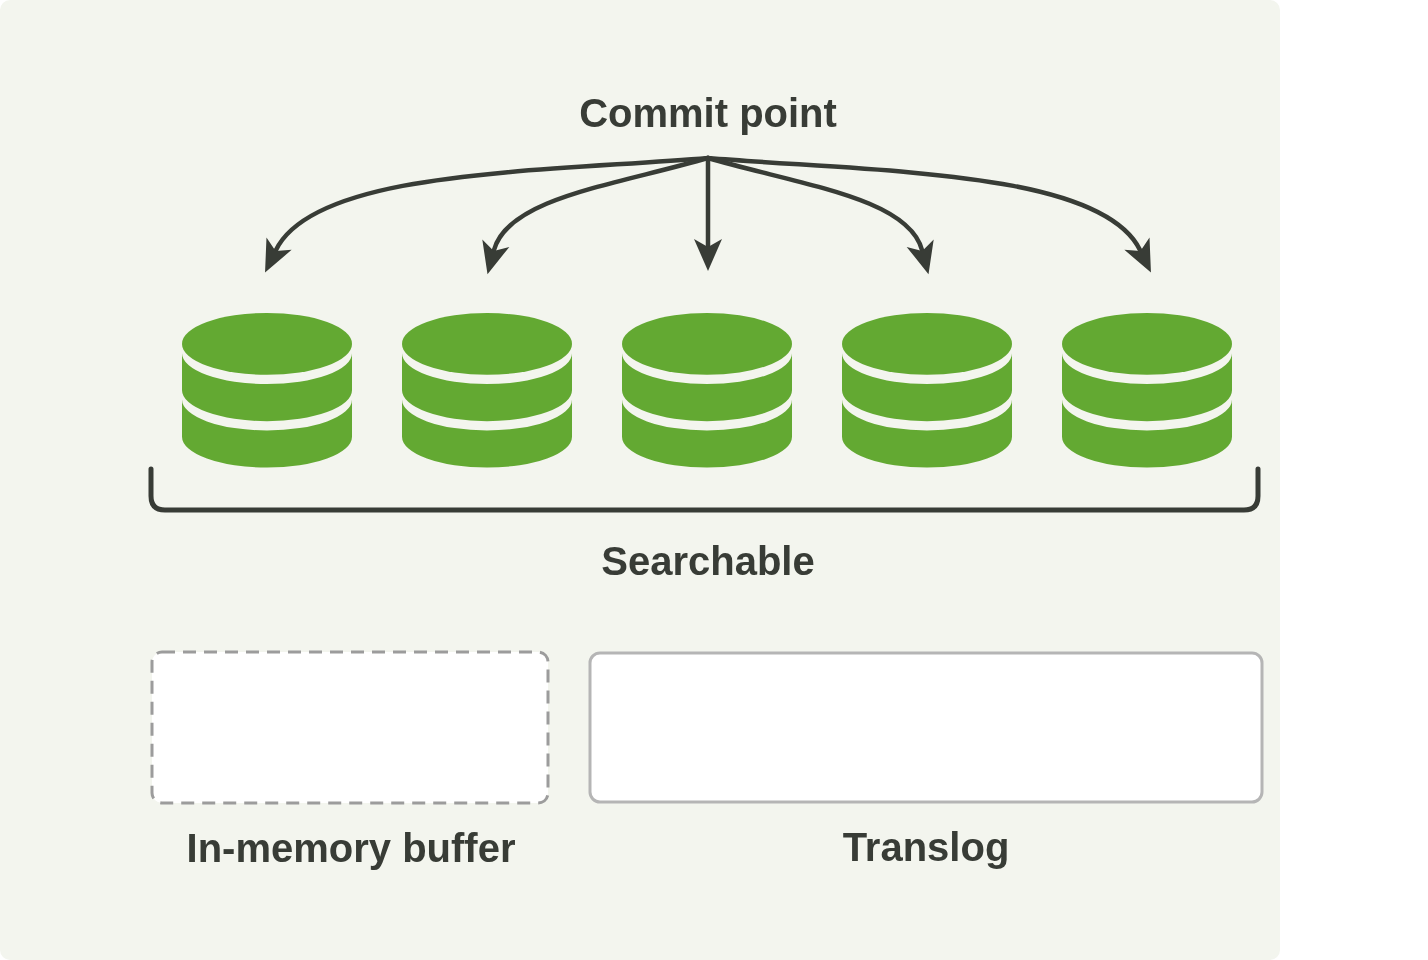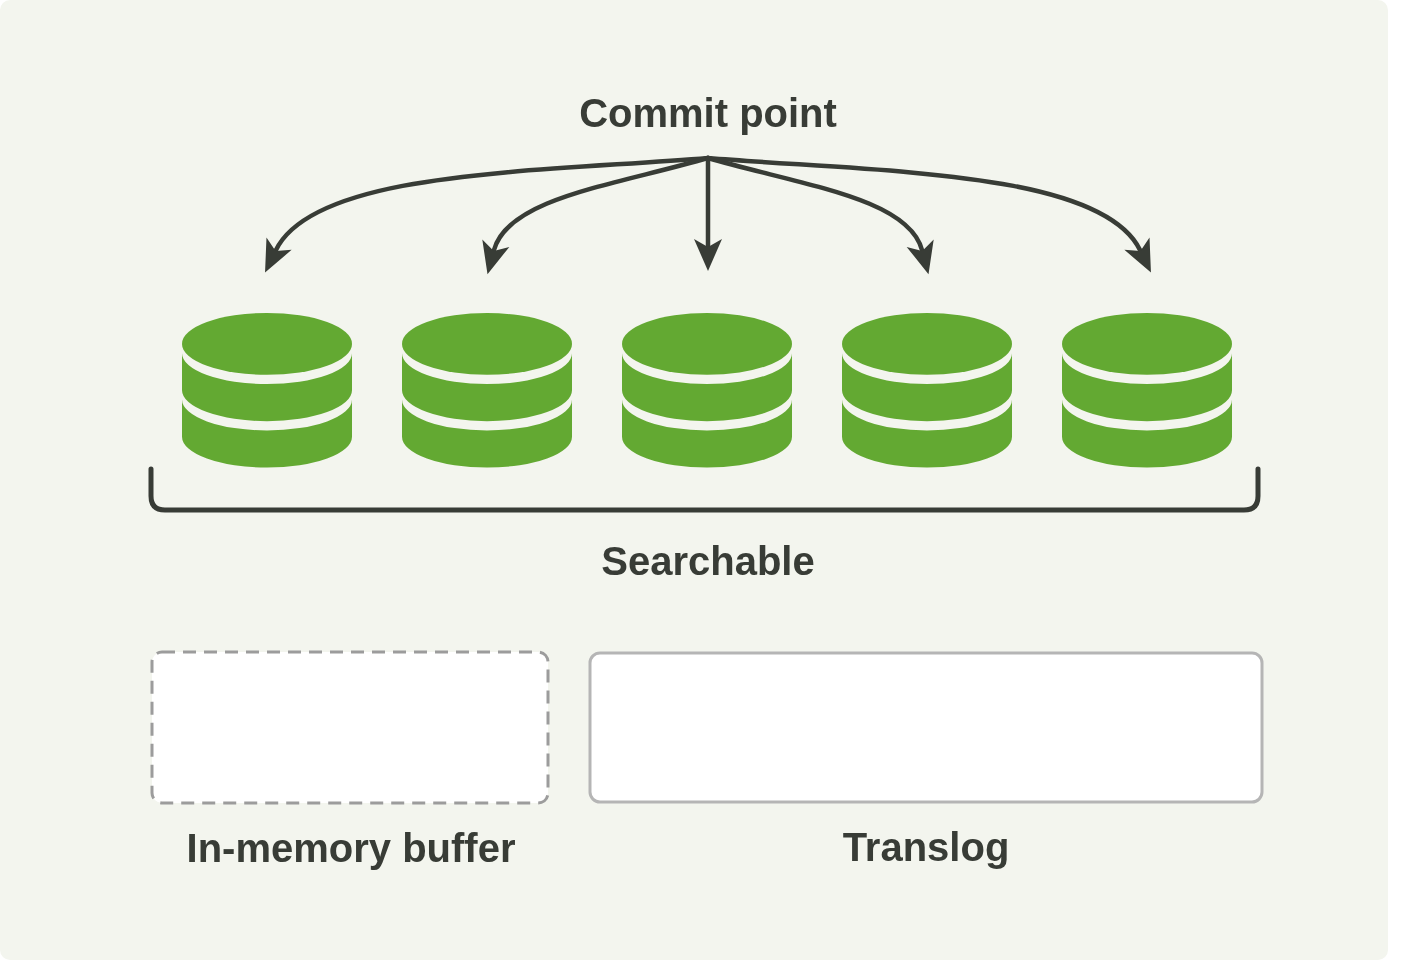--- a/index.html
+++ b/index.html
@@ -3,21 +3,21 @@
 <meta charset="utf-8">
 <style>
   html, body {
     margin: 0;
     padding: 0;
     background: #ffffff;
     font-family: "Liberation Sans", sans-serif;
   }
   .canvas {
     position: relative;
-    width: 1388px;
+    width: 1280px;
     height: 960px;
     background: #f3f5ee;
     border-radius: 10px;
     overflow: hidden;
   }
   svg.diagram {
     display: block;
     width: 1428px;
     height: 960px;
   }

